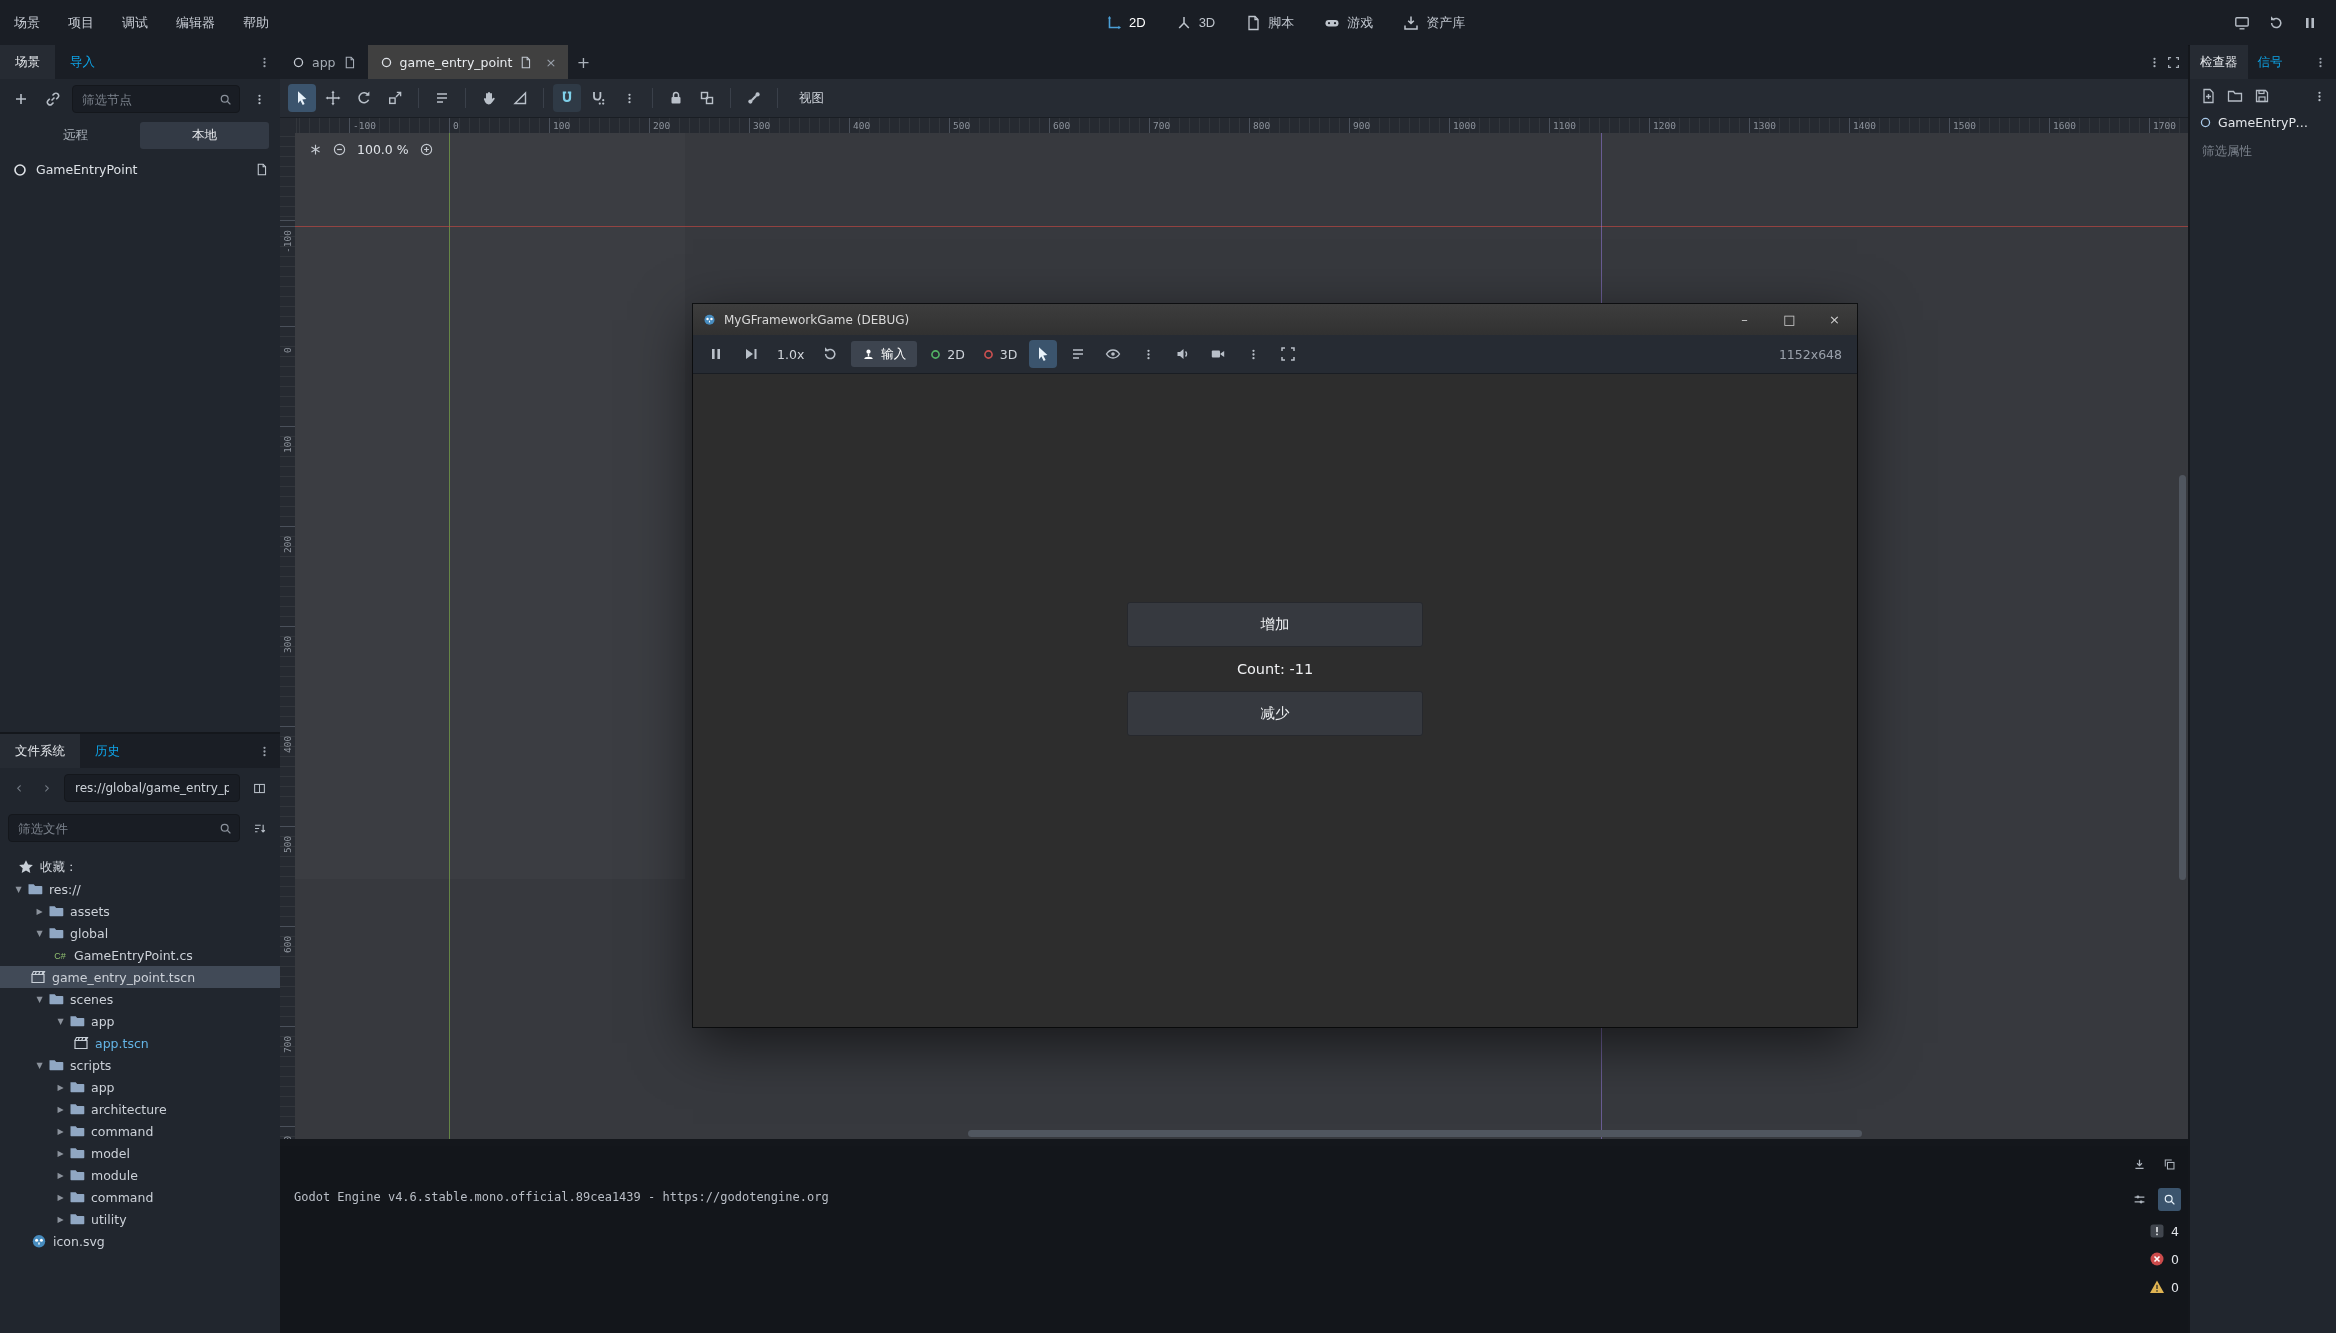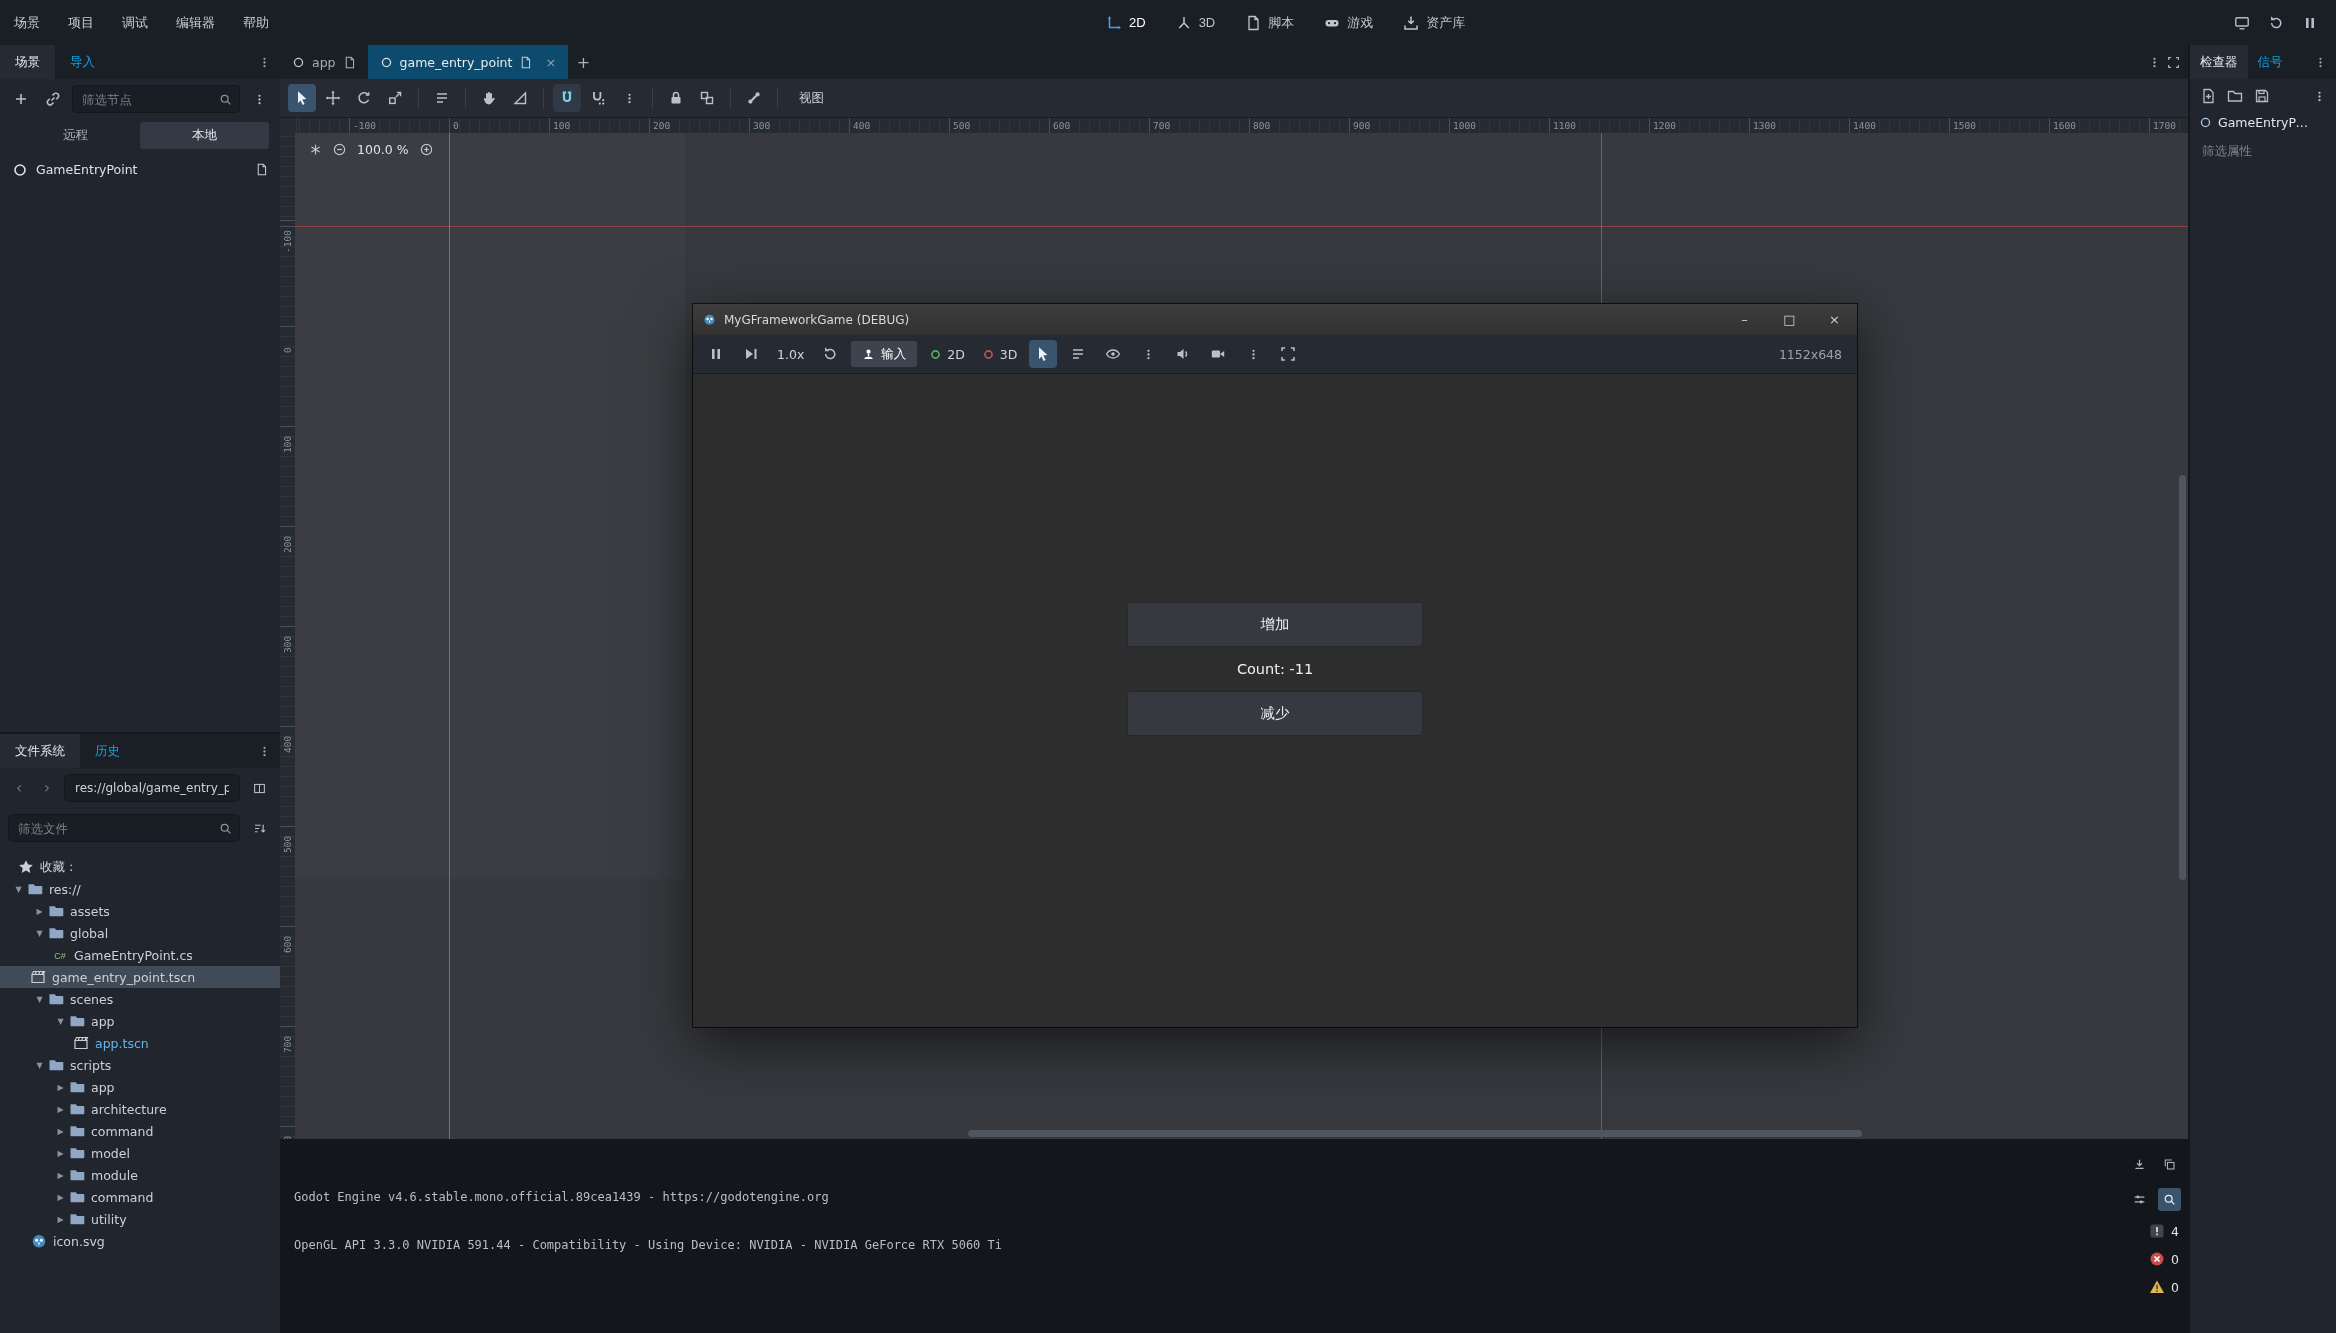--- a/index.html
+++ b/index.html
@@ -64,21 +64,21 @@
 
   
   .tbtn{width:28px;height:28px;border-radius:4px;display:flex;align-items:center;justify-content:center;color:#b9c0c9;flex:0 0 28px}
   .tbtn.active{background:var(--active-tool-bg);color:#e8f2fa}
   .tbtn.snap-on{color:#7fd0ea;background:#2f3a46}
   .tsep{width:1px;height:20px;background:#3a404a;margin:0 6px;flex:0 0 1px}
   .view-btn{display:flex;align-items:center;gap:5px;padding:5px 12px;color:#ccd1d8;font-size:12.5px;border-radius:4px}
 
   
   .scene-tab{display:flex;align-items:center;gap:7px;padding:0 12px;color:#a5acb5;font-size:12.5px}
-  .scene-tab.active{background:#0c4a6e;color:#e8ebee}
+  .scene-tab.active{background:#404040;color:#e8ebee}
   .scene-tab .closex{margin-left:6px;color:#9aa1ab;font-size:13px}
   .tab-plus{width:30px;display:flex;align-items:center;justify-content:center;color:#aab1ba;font-size:16px}
   .tabbar-right{margin-left:auto;display:flex;align-items:center;gap:6px;padding-right:8px;color:#a8afb8}
 
   
   #fs-tree{flex:1;overflow:hidden;padding-top:8px}
   .fs-row{display:flex;align-items:center;height:22px;font-size:12.5px;color:#ccd1d8}
   .fs-row.selected{background:var(--selected-row-bg)}
   .fs-row.accent .flabel{color:var(--file-link-blue)}
   .farrow{width:17px;flex:0 0 17px;font-size:8px;color:#8b929c;text-align:center}
@@ -938,21 +938,20 @@
       <div class="hthumb"></div>
     </div>
   <div class="vscroll">
       <div class="vthumb"></div>
     </div>
 </div>
 
 <div id="output" class="abs">
   <div class="out-lines">
     <div>Godot Engine v4.6.stable.mono.official.89cea1439 - https://godotengine.org</div>
-    <div>OpenGL API 3.3.0 NVIDIA 591.44 - Compatibility - Using Device: NVIDIA - NVIDIA GeForce RTX 5060 Ti</div>
     <div>&nbsp;</div>
     
   </div>
   <div class="out-side">
     <div class="out-iconrow">
       <span class="out-ibtn">
           <svg class="i12">
             <use href="#sym-download"></use>
           </svg>
         </span>

